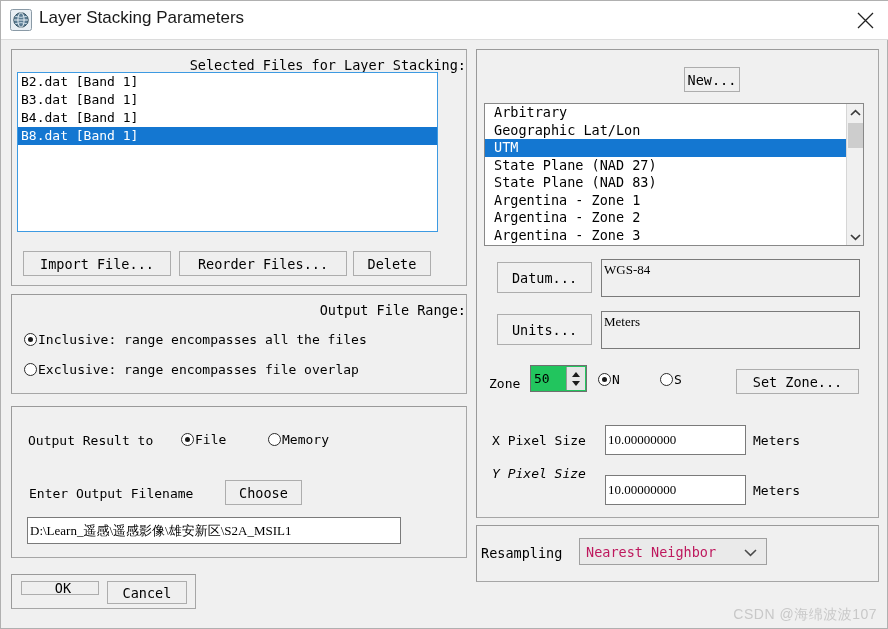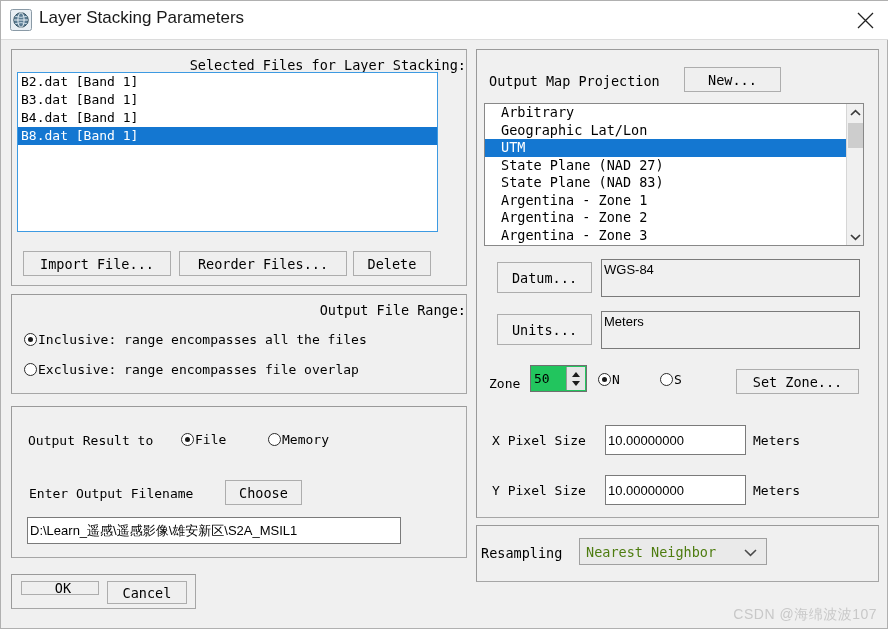--- a/index.html
+++ b/index.html
@@ -151,21 +151,21 @@
     color: #000;
     white-space: nowrap;
   }
 
   
   .txt {
     position: absolute;
     box-sizing: border-box;
     background: #ffffff;
     border: 1px solid #7a7a7a;
-    font-family: Liberation Sans, sans-serif;
+    font-family: Liberation Serif, serif;
     font-size: 13px;
     color: #000;
     padding: 4px 2px;
     display: flex;
     align-items: center;
     white-space: nowrap;
     overflow: hidden;
   }
   .txt.grayfield { background: #f0f0f0; align-items: flex-start; padding-top: 2px; }
 
@@ -173,21 +173,21 @@
   .projbox {
     position: absolute;
     box-sizing: border-box;
     background: #ffffff;
     border: 1px solid #888;
     overflow: hidden;
   }
   .projbox .prow {
     height: 17.5px;
     line-height: 17.5px;
-    padding-left: 16px;
+    padding-left: 9px;
     white-space: nowrap;
     font-family: "DejaVu Sans Mono", "Liberation Mono", monospace;
     font-size: 13.5px;
     color: #000;
   }
   .projbox .prow.sel { background: #1477d1; color: #fff; }
 
   .vscroll {
     position: absolute;
     right: 0; top: 0;
@@ -244,21 +244,21 @@
   .combo {
     position: absolute;
     box-sizing: border-box;
     background: #eaeaea;
     border: 1px solid #a0a0a0;
     display: flex;
     align-items: center;
     padding-left: 6px;
     font-family: "DejaVu Sans Mono", "Liberation Mono", monospace;
     font-size: 13.5px;
-    color: #4d7c0f;
+    color: #be185d;
     cursor: pointer;
     white-space: nowrap;
   }
   .combo .chev {
     position: absolute;
     right: 9px; top: 50%;
     transform: translateY(-50%);
   }
 
   
@@ -341,22 +341,21 @@
   <div class="lbl" style="left:28px; top:485px;">Enter Output Filename</div>
   <div class="btn" style="left:224px; top:479px; width:77px; height:25px;">Choose</div>
   <div class="txt" style="left:26px; top:516px; width:374px; height:27px;">D:\Learn_遥感\遥感影像\雄安新区\S2A_MSIL1</div>
 
   <div class="group" style="left:10px; top:573px; width:185px; height:35px;"></div>
   <div class="btn" style="left:20px; top:580px; width:78px; height:14px;padding-left:6px;">OK</div>
   <div class="btn" style="left:106px; top:580px; width:80px; height:23px;">Cancel</div>
 
   <div class="group" style="left:475px; top:48px; width:403px; height:469px;"></div>
 
-  <div class="lbl" style="left:488px; top:72px; font-size:13.5px;">Output Map Projection</div>
-  <div class="btn" style="left:683px; top:66px; width:97px; height:25px;">New...</div>
+  <div class="btn" style="left:683px; top:66px; width:56px; height:25px;">New...</div>
 
   <div class="projbox" style="left:483px; top:102px; width:380px; height:143px;">
     <div class="prow">Arbitrary</div>
     <div class="prow">Geographic Lat/Lon</div>
     <div class="prow sel">UTM</div>
     <div class="prow">State Plane (NAD 27)</div>
     <div class="prow">State Plane (NAD 83)</div>
     <div class="prow">Argentina - Zone 1</div>
     <div class="prow">Argentina - Zone 2</div>
     <div class="prow">Argentina - Zone 3</div>
@@ -399,21 +398,21 @@
   <div class="radio-wrap" style="left:659px; top:371px;">
     <span class="radio"></span>
     <span class="radio-lbl">S</span>
   </div>
   <div class="btn" style="left:735px; top:368px; width:123px; height:25px;">Set Zone...</div>
 
   <div class="lbl" style="left:491px; top:432px;">X Pixel Size</div>
   <div class="txt" style="left:604px; top:424px; width:141px; height:30px;">10.00000000</div>
   <div class="lbl" style="left:752px; top:432px;">Meters</div>
 
-  <div class="lbl" style="left:491px; top:482px;">Y Pixel Size</div>
+  <div class="lbl" style="left:491px; top:465px;font-style:italic;">Y Pixel Size</div>
   <div class="txt" style="left:604px; top:474px; width:141px; height:30px;">10.00000000</div>
   <div class="lbl" style="left:752px; top:482px;">Meters</div>
 
   <div class="group" style="left:475px; top:524px; width:403px; height:57px;"></div>
   <div class="lbl" style="left:480px; top:544px; font-size:13.5px;">Resampling</div>
   <div class="combo" style="left:578px; top:537px; width:188px; height:27px;">
     <span>Nearest Neighbor</span>
     <span class="chev">
       <svg width="13" height="9" viewBox="0 0 13 9">
         <path d="M1 2 L6.5 7.4 L12 2" stroke="#4a4a4a" stroke-width="1.5" fill="none"></path>

